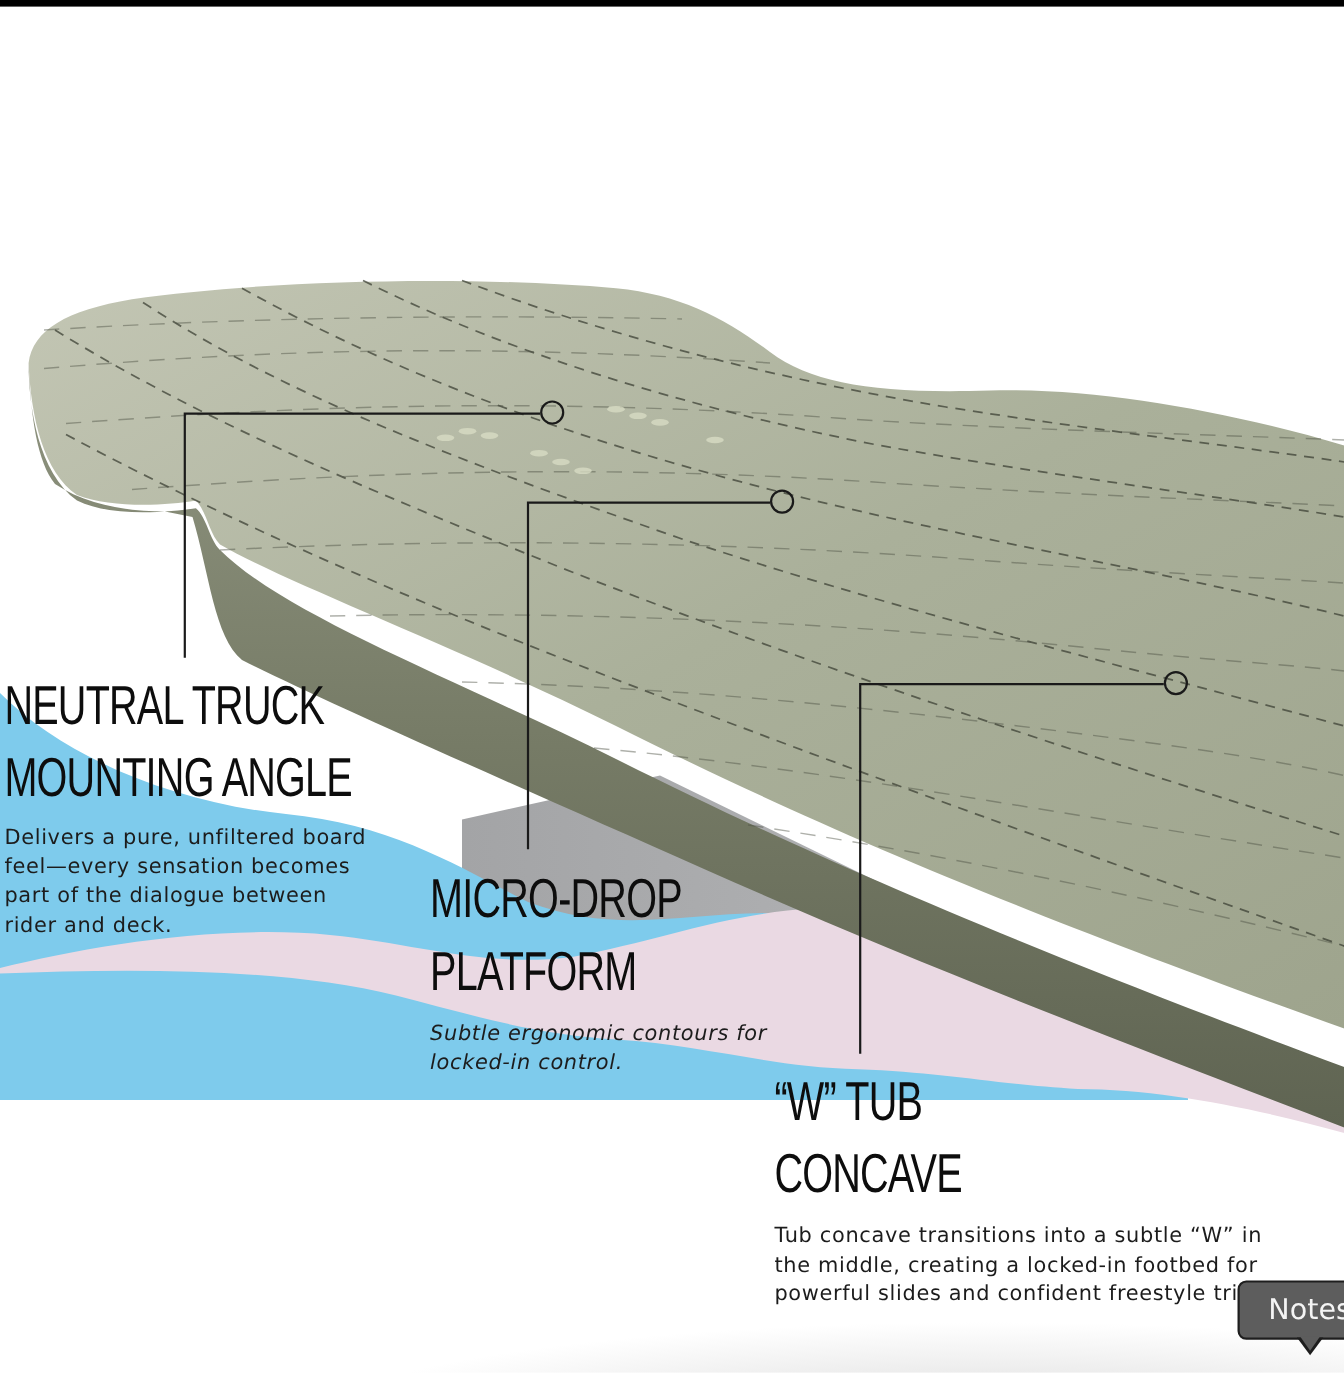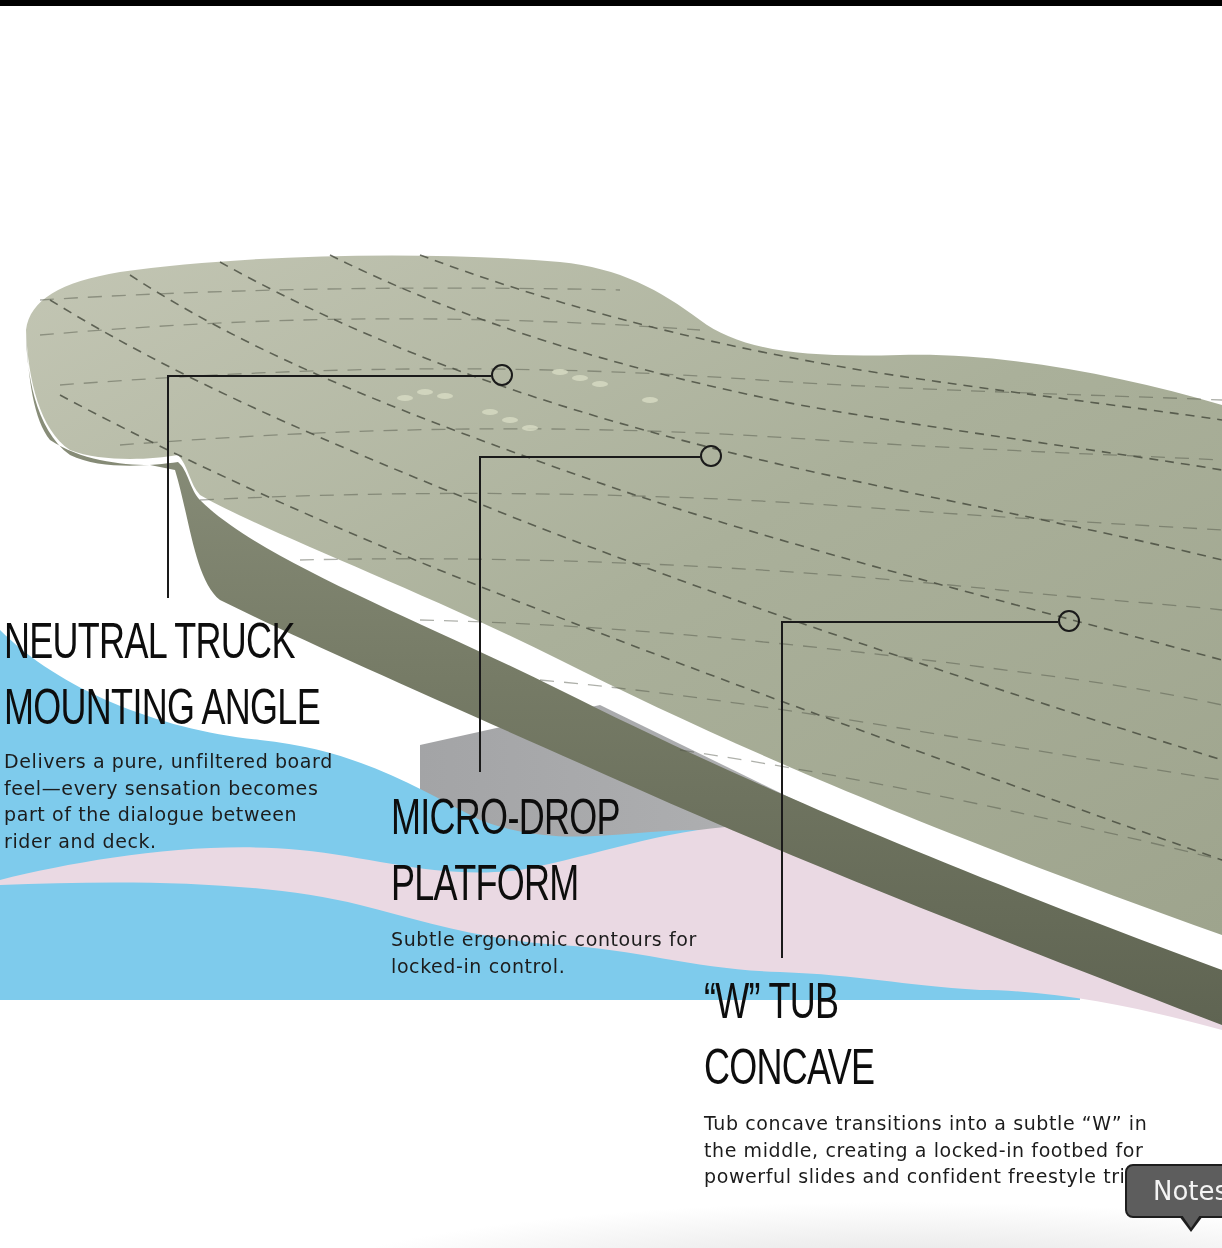--- a/index.html
+++ b/index.html
@@ -50,21 +50,21 @@
       margin: 0;
       font-family: "DejaVu Sans", sans-serif;
       font-size: 19px;
       line-height: 26.5px;
       letter-spacing: 0.6px;
       color: #1c1c1c;
     }
     .f1 { left: 4px; top: 608px; width: 360px; }
     .f1 p { margin-top: 8px; }
     .f2 { left: 391px; top: 784px; width: 340px; }
-    .f2 p { margin-top: 10px; }
+    .f2 p { margin-top: 10px; font-style: italic; }
     .f3 { left: 704px; top: 968px; width: 520px; }
     .f3 p { margin-top: 10px; }
 
     .bottom-fade {
       position: absolute;
       left: 0; top: 1120px;
       width: 1222px; height: 128px;
       background: radial-gradient(ellipse 900px 140px at 900px 180px, rgba(210,210,210,0.9), rgba(255,255,255,0) 70%);
       z-index: 4;
       pointer-events: none;

